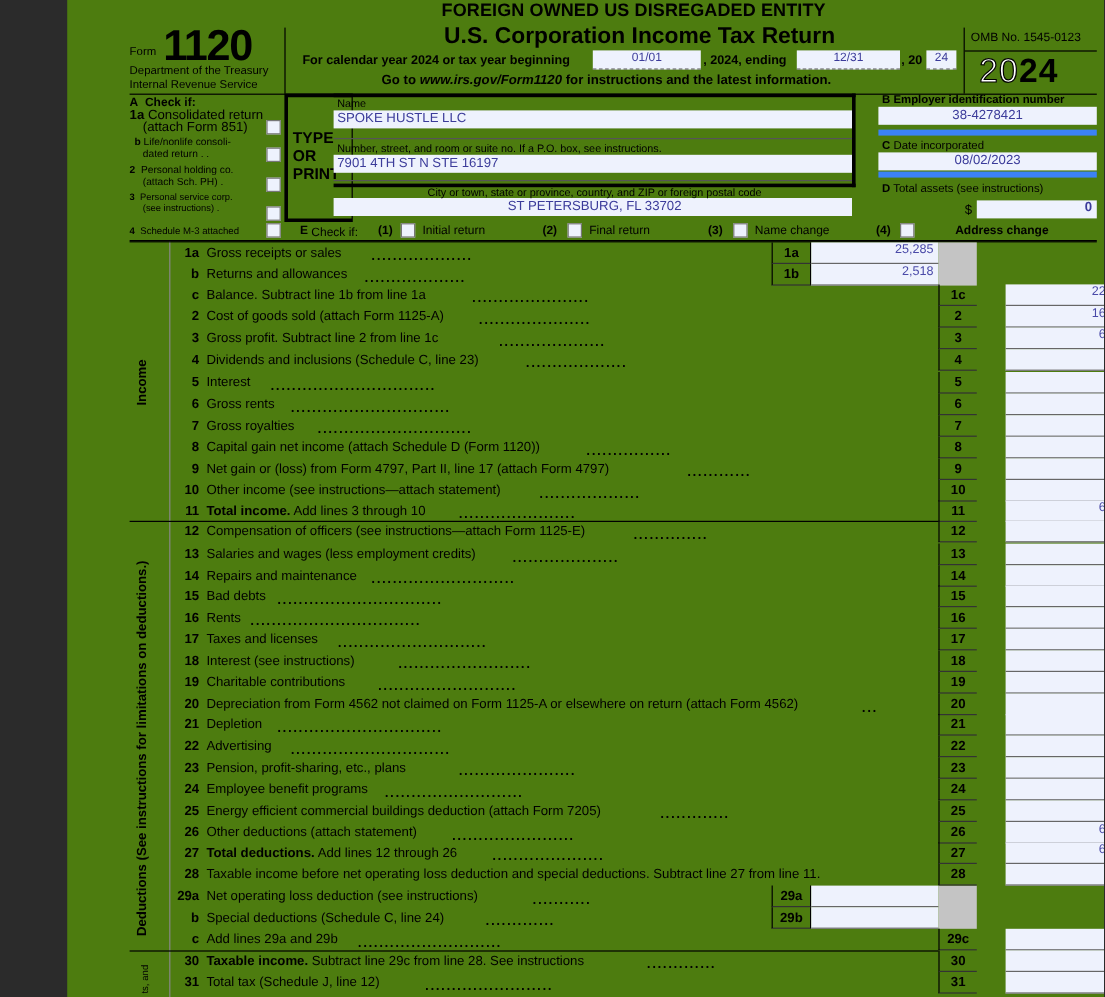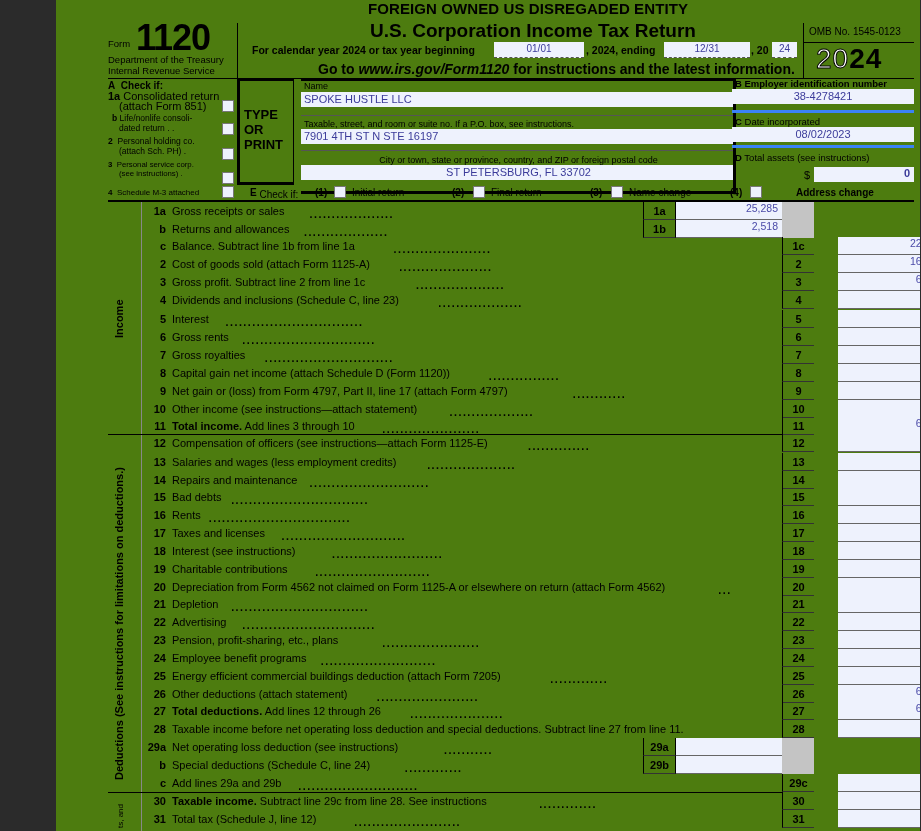--- a/index.html
+++ b/index.html
@@ -11,39 +11,39 @@
   .fill { color: #3b3b9a; background: #eef2fd; }
 
   
   .banner { left: 292px; top: 0; width: 360px; text-align: center; font-weight: bold; font-size: 15px; letter-spacing: 0.1px; }
   .formword { left: 52px; top: 38px; font-size: 9.5px; }
   .formnum { left: 80px; top: 17px; font-size: 36px; font-weight: bold; letter-spacing: -1px; }
   .dept { left: 52px; top: 54px; font-size: 9.5px; line-height: 11px; }
   .vline-hdr { left: 181px; top: 23px; width: 1px; height: 55px; background: #000; }
   .title { left: 292px; top: 20px; width: 370px; text-align: center; font-weight: bold; font-size: 19px; }
   .calyr { left: 196px; top: 44px; font-size: 10.5px; font-weight: bold; white-space: nowrap; }
-  .goto { left: 262px; top: 61px; font-size: 14px; font-weight: bold; white-space: nowrap; }
+  .goto { left: 262px; top: 61px; font-size: 11px; font-weight: bold; white-space: nowrap; }
   .goto i { font-style: italic; }
   .datebox { height: 16px; border-bottom: 1px dashed #555; text-align: center; font-size: 10px; padding-top: 1px; }
   .omb-vl { left: 747px; top: 23px; width: 1px; height: 55px; background: #000; }
   .omb { left: 753px; top: 26px; font-size: 10px; }
   .omb-hl { left: 748px; top: 42px; width: 110px; height: 1px; background: #000; }
   .yr { left: 760px; top: 43px; font-size: 28px; font-weight: bold; letter-spacing: 1px; }
   .yr .outline { color: #fff; -webkit-text-stroke: 1px #000; font-weight: normal; }
   .hdr-hl { left: 52px; top: 78px; width: 806px; height: 1px; background: #000; }
 
   
   .secA { left: 52px; top: 80px; width: 128px; font-size: 8.5px; line-height: 9.5px; }
   .chk { width: 12px; height: 12px; border: 1px solid #777; background: #eef2fd; }
   .typebox { left: 181px; top: 78px; width: 57px; height: 107px; border-right: 1px solid #000; border-top: 3px solid #000; border-left: 3px solid #000; border-bottom: 3px solid #000; font-weight: bold; font-size: 13px; padding: 26px 0 0 4px; line-height: 15px; }
-  .namebox { left: 245px; top: 78px; width: 435px; height: 116px; border-top: 3px solid #000; border-bottom: 3px solid #000; border-right: 3px solid #000; }
+  .namebox { left: 222px; top: 78px; width: 435px; height: 78px; border-top: 3px solid #000; border-bottom: 3px solid #000; border-right: 3px solid #000; }
   .nb-row { position: absolute; left: 0; width: 432px; border-bottom: 1px solid #555; font-size: 9px; padding-left: 3px; }
   .nb-val { display: block; margin-top: 1px; margin-left: -3px; padding-left: 3px; font-size: 11px; height: 15px; line-height: 15px; }
   .bcd { left: 676px; top: 78px; width: 182px; font-size: 9.5px; }
-  .bcd-row { position: absolute; left: 0; width: 182px; border-bottom: 3px solid #3b82f6; padding-left: 3px; }
+  .bcd-row { position: absolute; left: 0; width: 182px; border-bottom: 5px solid #3b82f6; padding-left: 3px; }
   .bcd-val { display: block; text-align: center; font-size: 11px; height: 15px; line-height: 15px; margin-left: -3px; }
 
   .erow { left: 52px; top: 185px; width: 806px; height: 16px; border-bottom: 1px solid #000; font-size: 10px; }
   .erow span { position: absolute; top: 2px; white-space: nowrap; }
   .erow .chk { position: absolute; top: 1px; }
 
   
   .sidebar-vl { left: 85px; top: 201px; width: 1px; height: 630px; background: #888; }
   .side-label { font-weight: bold; font-size: 11px; transform: rotate(-90deg); transform-origin: left top; white-space: nowrap; }
   .line { position: absolute; left: 86px; width: 640px; height: 18px; font-size: 11px; }
@@ -124,21 +124,21 @@
     <div>OR</div>
     <div>PRINT</div>
   </div>
 
   <div class="abs namebox">
     <div class="nb-row" style="top:0;height:35px;">
       <span>Name</span>
       <span class="nb-val fill">SPOKE HUSTLE LLC</span>
     </div>
     <div class="nb-row" style="top:35px;height:35px;">
-      <span style="display:block;padding-top:3px;">Taxable, street, and room or suite no. If a P.O. box, see instructions.</span>
+      <span style="display:block;padding-top:3px;">Number, street, and room or suite no. If a P.O. box, see instructions.</span>
       <span class="nb-val fill" style="margin-top:0">7901 4TH ST N STE 16197</span>
     </div>
     <div class="nb-row" style="top:70px;height:34px;border-bottom:none;text-align:center;">
       <span style="display:block;padding-top:4px;">City or town, state or province, country, and ZIP or foreign postal code</span>
       <span class="nb-val fill" style="margin-top:0">ST PETERSBURG, FL 33702</span>
     </div>
   </div>
 
   <div class="abs bcd">
     <div class="bcd-row" style="top:0;height:35px;">

